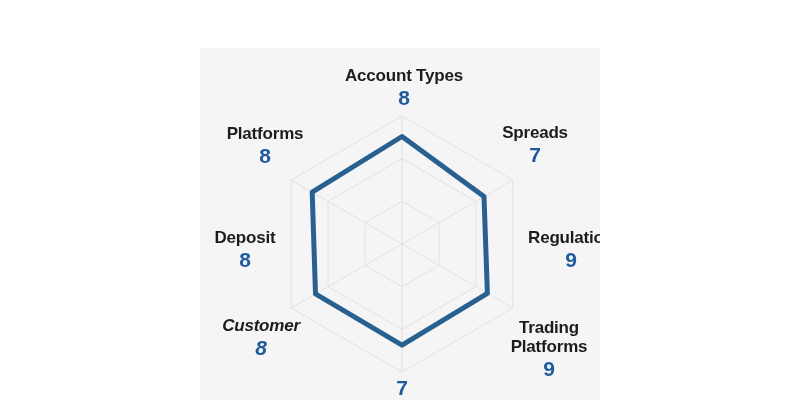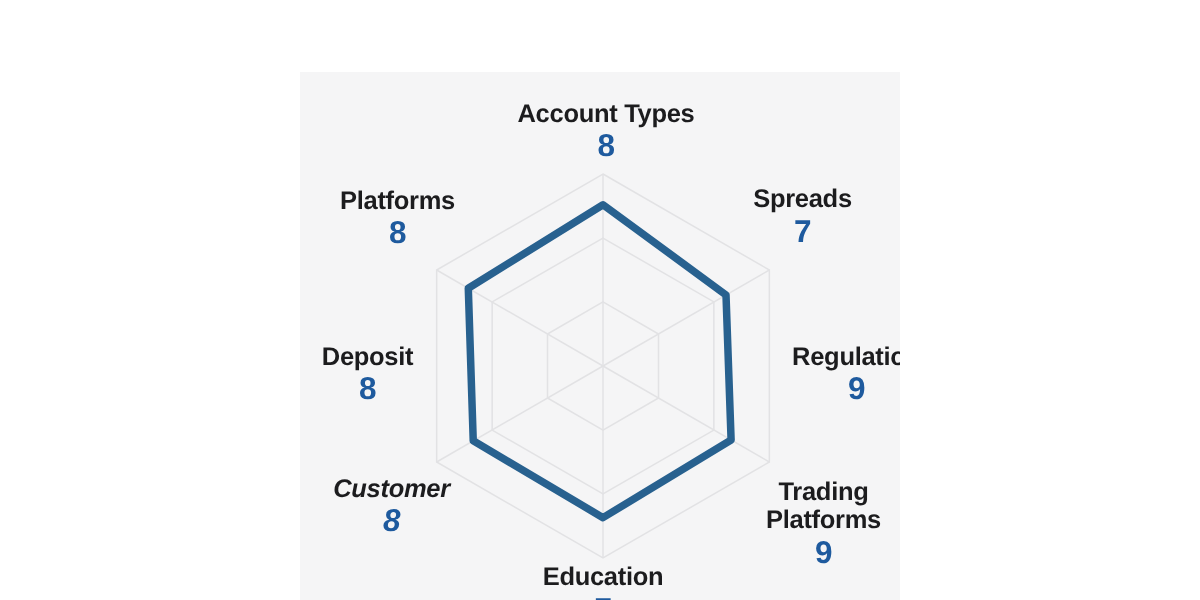--- a/index.html
+++ b/index.html
@@ -88,21 +88,20 @@
         <div class="axis-label" style="left: 371px; top: 180px;">
           <span class="axis-line">Regulation</span>
           <div class="axis-value">9</div>
         </div>
         <div class="axis-label" style="left: 349px; top: 270px;">
           <span class="axis-line">Trading</span>
           <span class="axis-line">Platforms</span>
           <div class="axis-value">9</div>
         </div>
         <div class="axis-label" style="left: 202px; top: 327px;">
-          <span class="axis-line">Education</span>
           <div class="axis-value">7</div>
         </div>
         <div class="axis-label" style="left: 61px; top: 268px; font-style: italic;">
           <span class="axis-line">Customer</span>
           <div class="axis-value">8</div>
         </div>
         <div class="axis-label" style="left: 45px; top: 180px;">
           <span class="axis-line">Deposit</span>
           <div class="axis-value">8</div>
         </div>

